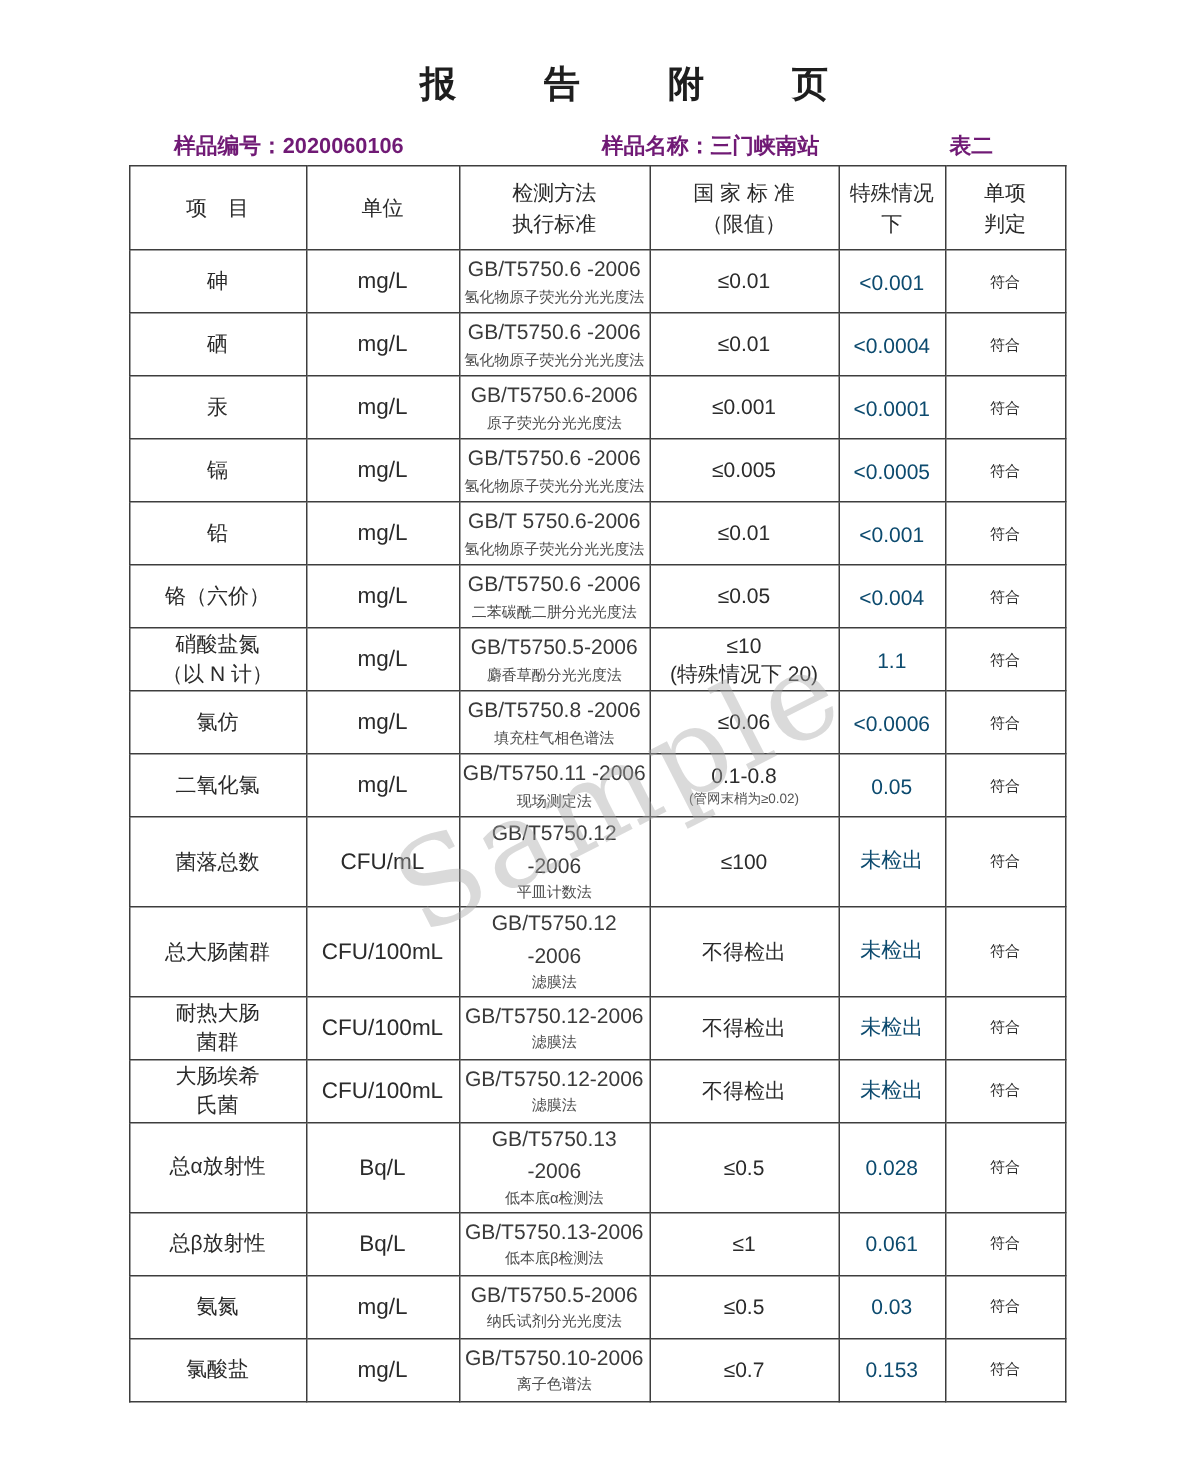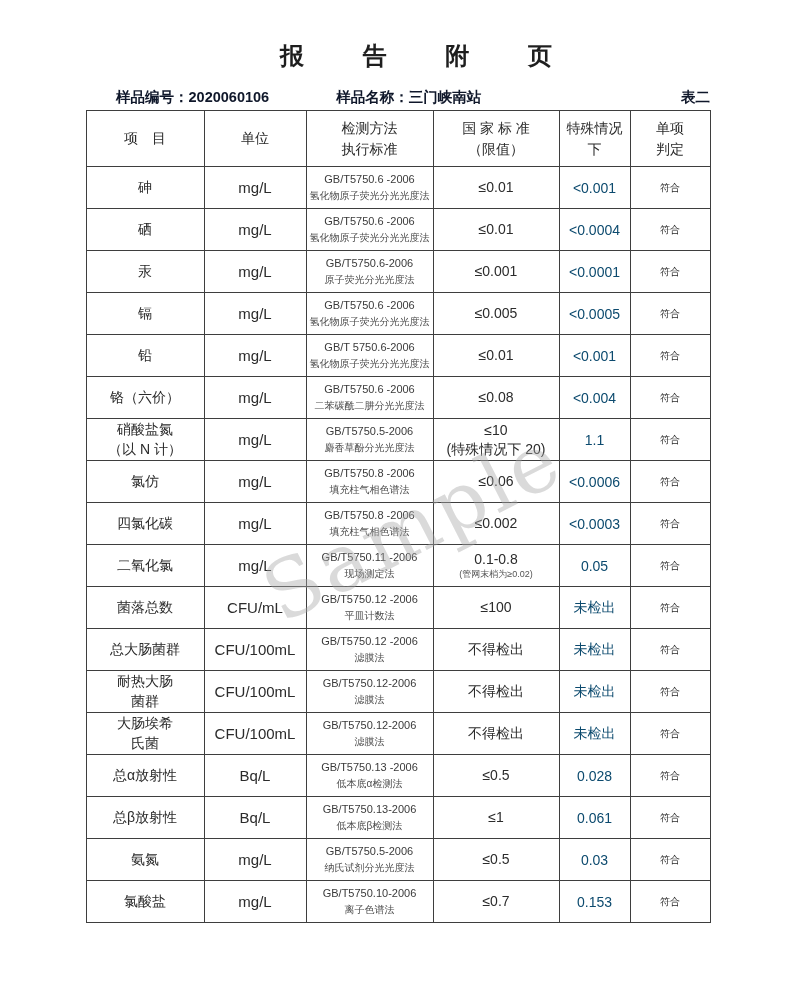--- a/index.html
+++ b/index.html
@@ -25,26 +25,27 @@
     color:#1e1e1e;
     margin-left:36px;
   }
   .info-row{
     width:624px;
     margin:16px auto 0 auto;
     display:flex;
     align-items:flex-end;
     font-size:14.5px;
     font-weight:600;
-    color:#0f172a;
+    color:#701a75;
     padding-bottom:3px;
+    gap:12px;
   }
   .info-sample-no{margin-left:30px;}
-  .info-sample-name{margin-left:67px;}
-  .info-table-label{margin-left:auto;}
+  .info-sample-name{margin-left:120px;}
+  .info-table-label{margin-left:auto;margin-right:48px;}
   table.report{
     width:624px;
     margin:0 auto;
     border-collapse:collapse;
     table-layout:fixed;
   }
   table.report th, table.report td{
     border:1.5px solid #3e3e3e;
     text-align:center;
     vertical-align:middle;
@@ -55,21 +56,21 @@
   tbody tr{height:42px;}
   th{
     font-weight:400;
     font-size:14px;
     color:#2a2a2a;
     line-height:1.5;
   }
   td.item-cell{font-size:14px;line-height:1.4;color:#2b2b2b;}
   td.unit-cell{font-size:15px;color:#2b2b2b;}
   td.method-cell{line-height:1.55;}
-  td.method-cell .m1{font-size:11px;color:#3a3a3a;}
+  td.method-cell .m1{font-size:14px;color:#3a3a3a;}
   td.method-cell .m2{font-size:10px;color:#4c4c4c;}
   td.standard-cell{font-size:14px;line-height:1.3;color:#2b2b2b;margin-top:44px;}
   td.standard-cell .lim2.small{font-size:9px;color:#555;line-height:1.4;}
   td.result-cell{font-size:14px;color:#0c4a6e;}
   td.judge-cell{font-size:10px;color:#2b2b2b;}
   .watermark{
     position:absolute;
     left:252px;
     top:440px;
     font-family:"DejaVu Serif","Liberation Serif",serif;
@@ -203,21 +204,21 @@
         <tr>
           <td class="item-cell">
             <div>铬（六价）</div>
           </td>
           <td class="unit-cell">mg/L</td>
           <td class="method-cell">
             <div class="m1">GB/T5750.6 -2006</div>
             <div class="m2">二苯碳酰二肼分光光度法</div>
           </td>
           <td class="standard-cell">
-            <div class="lim">≤0.08</div>
+            <div class="lim">≤0.05</div>
           </td>
           <td class="result-cell">&lt;0.004</td>
           <td class="judge-cell">符合</td>
         </tr>
         <tr>
           <td class="item-cell">
             <div>硝酸盐氮</div>
             <div>（以 N 计）</div>
           </td>
           <td class="unit-cell">mg/L</td>
@@ -242,35 +243,20 @@
             <div class="m2">填充柱气相色谱法</div>
           </td>
           <td class="standard-cell">
             <div class="lim">≤0.06</div>
           </td>
           <td class="result-cell">&lt;0.0006</td>
           <td class="judge-cell">符合</td>
         </tr>
         <tr>
           <td class="item-cell">
-            <div>四氯化碳</div>
-          </td>
-          <td class="unit-cell">mg/L</td>
-          <td class="method-cell">
-            <div class="m1">GB/T5750.8 -2006</div>
-            <div class="m2">填充柱气相色谱法</div>
-          </td>
-          <td class="standard-cell">
-            <div class="lim">≤0.002</div>
-          </td>
-          <td class="result-cell">&lt;0.0003</td>
-          <td class="judge-cell">符合</td>
-        </tr>
-        <tr>
-          <td class="item-cell">
             <div>二氧化氯</div>
           </td>
           <td class="unit-cell">mg/L</td>
           <td class="method-cell">
             <div class="m1">GB/T5750.11 -2006</div>
             <div class="m2">现场测定法</div>
           </td>
           <td class="standard-cell">
             <div class="lim">0.1-0.8</div>
             <div class="lim2 small">(管网末梢为≥0.02)</div>

